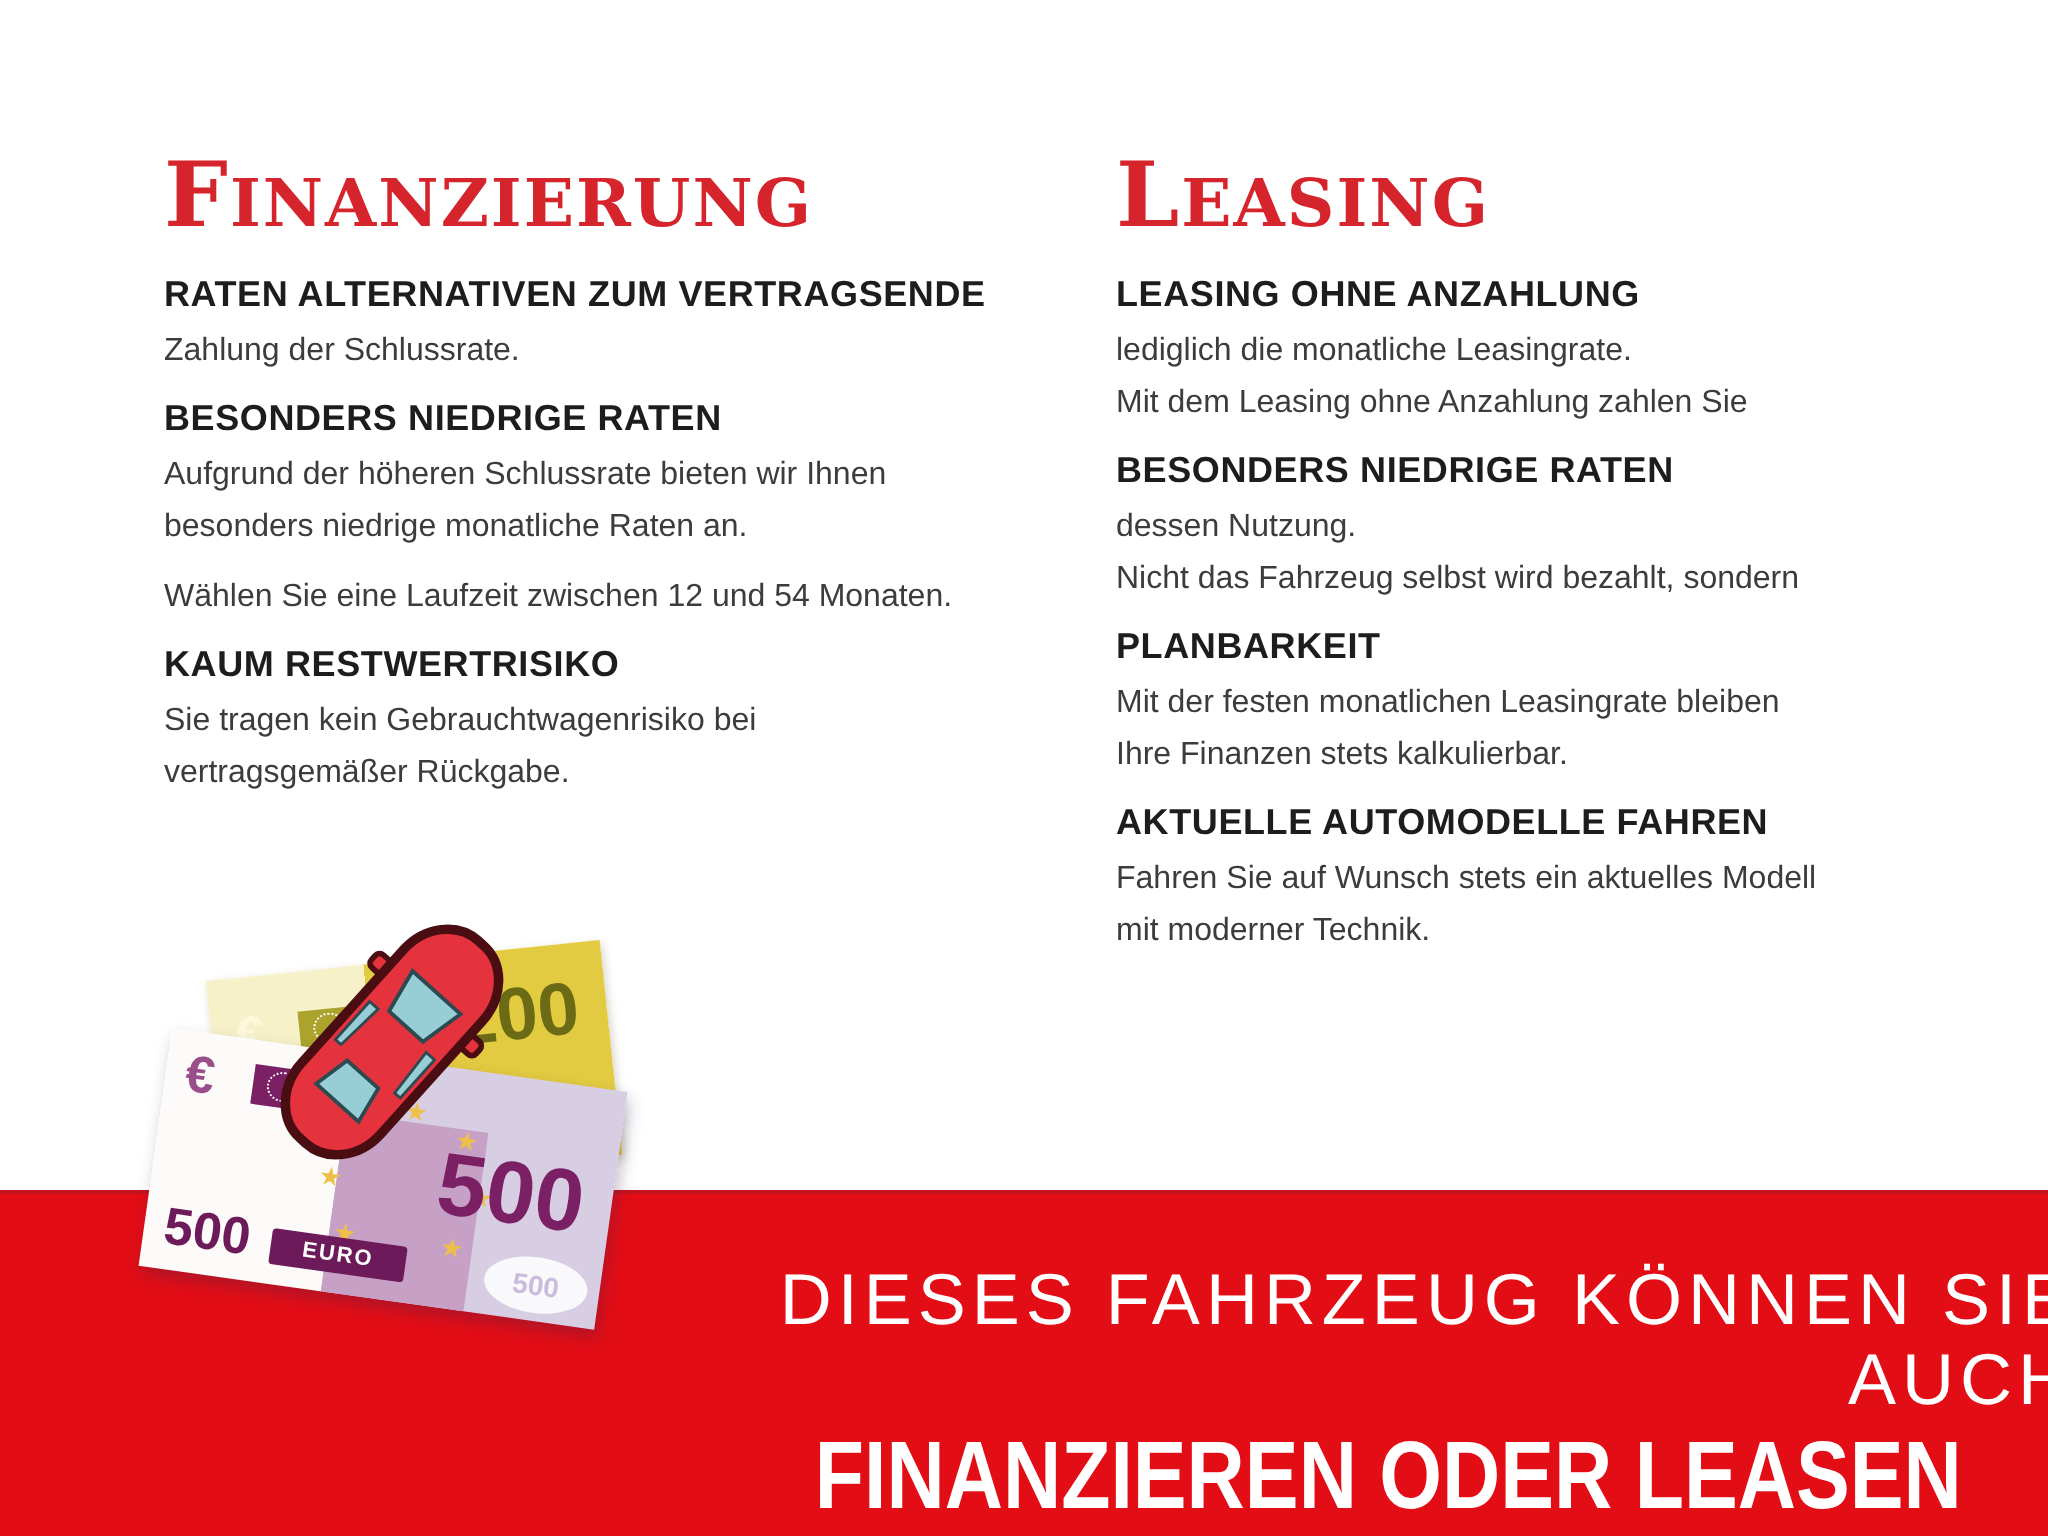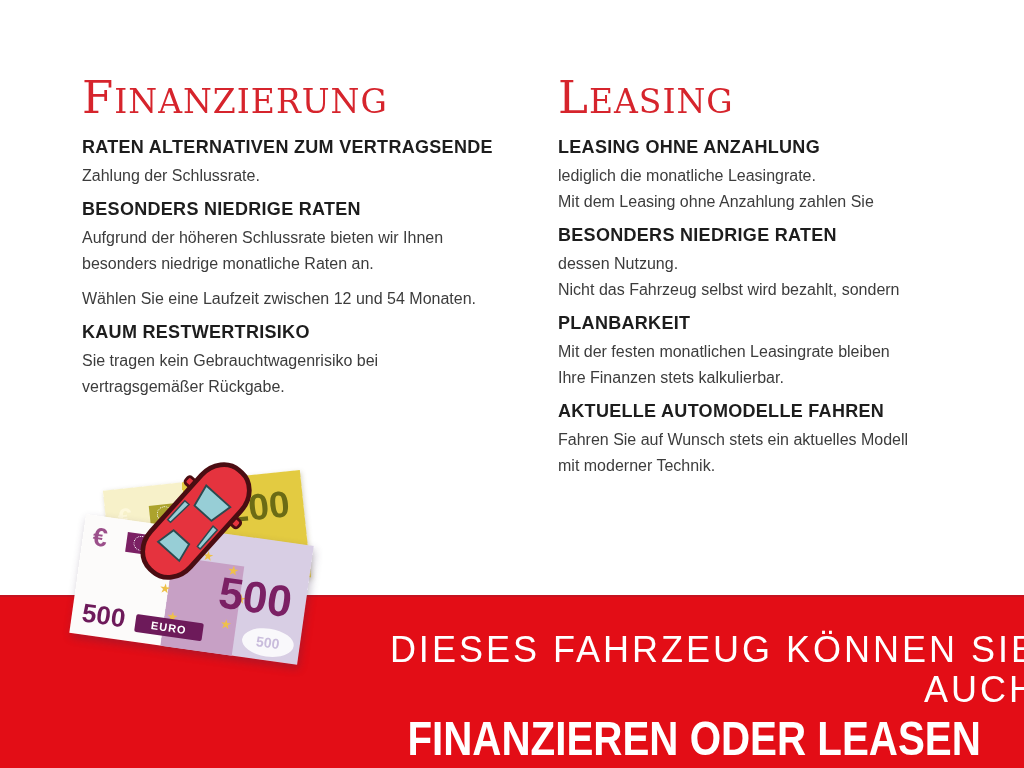--- a/index.html
+++ b/index.html
@@ -11,21 +11,21 @@
   .page { position: relative; width: 1024px; height: 768px; background: #ffffff; }
 
   
   .column { position: absolute; top: 78px; width: 450px; }
   .col-left  { left: 82px; }
   .col-right { left: 558px; }
 
   .col-title {
     margin: 0 0 14px 0;
     font-family: "DejaVu Serif", serif;
-    font-weight: normal;
+    font-weight: bold;
     font-size: 33px;
     line-height: 40px;
     color: #d6242c;
     letter-spacing: 1px;
     text-transform: uppercase;
   }
   .col-title::first-letter { font-size: 45px; }
 
   .section { margin: 0 0 9px 0; }
   .section h2 {

